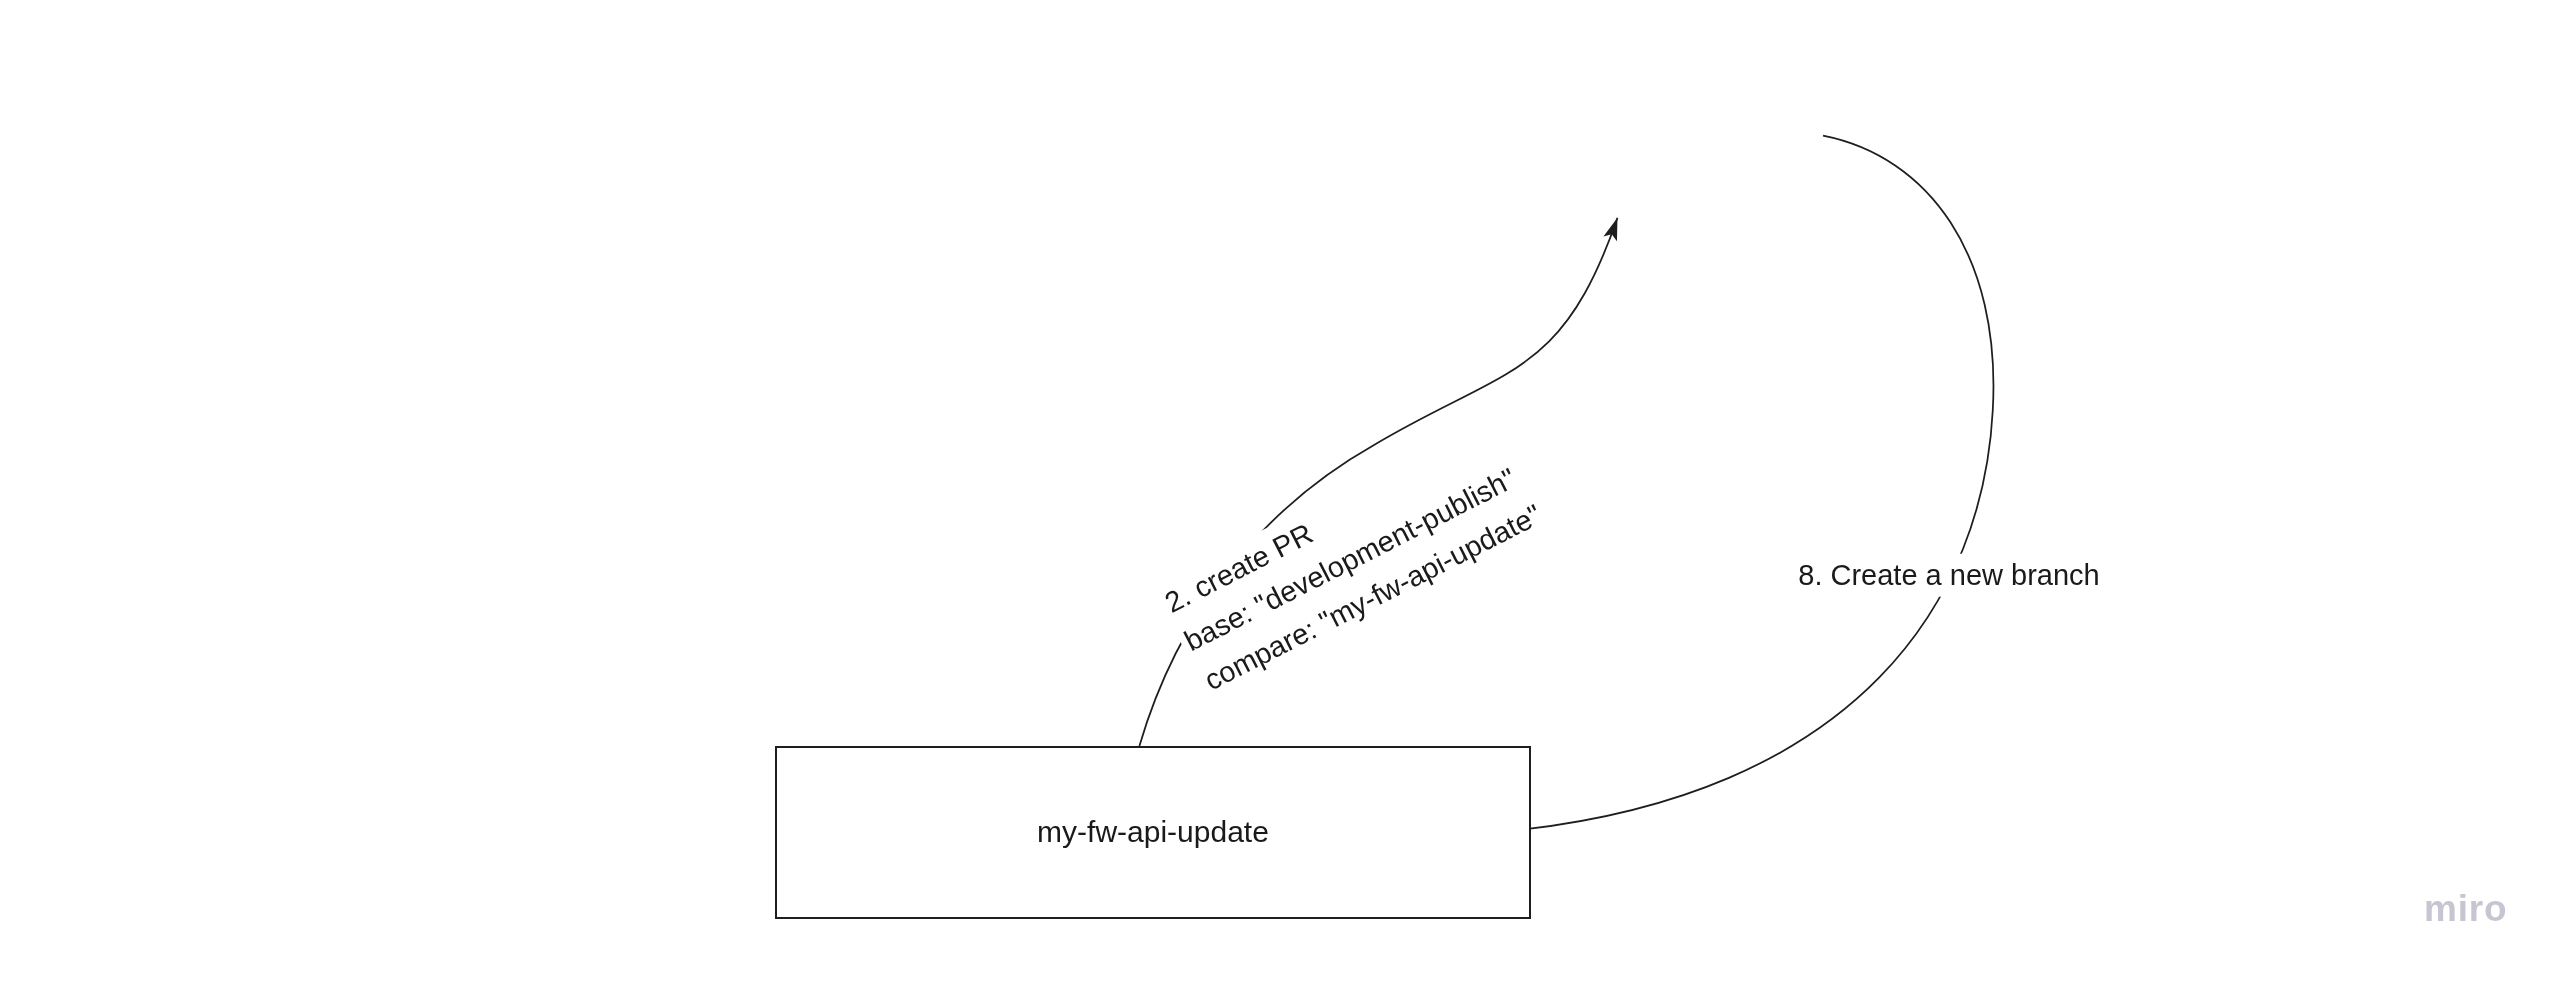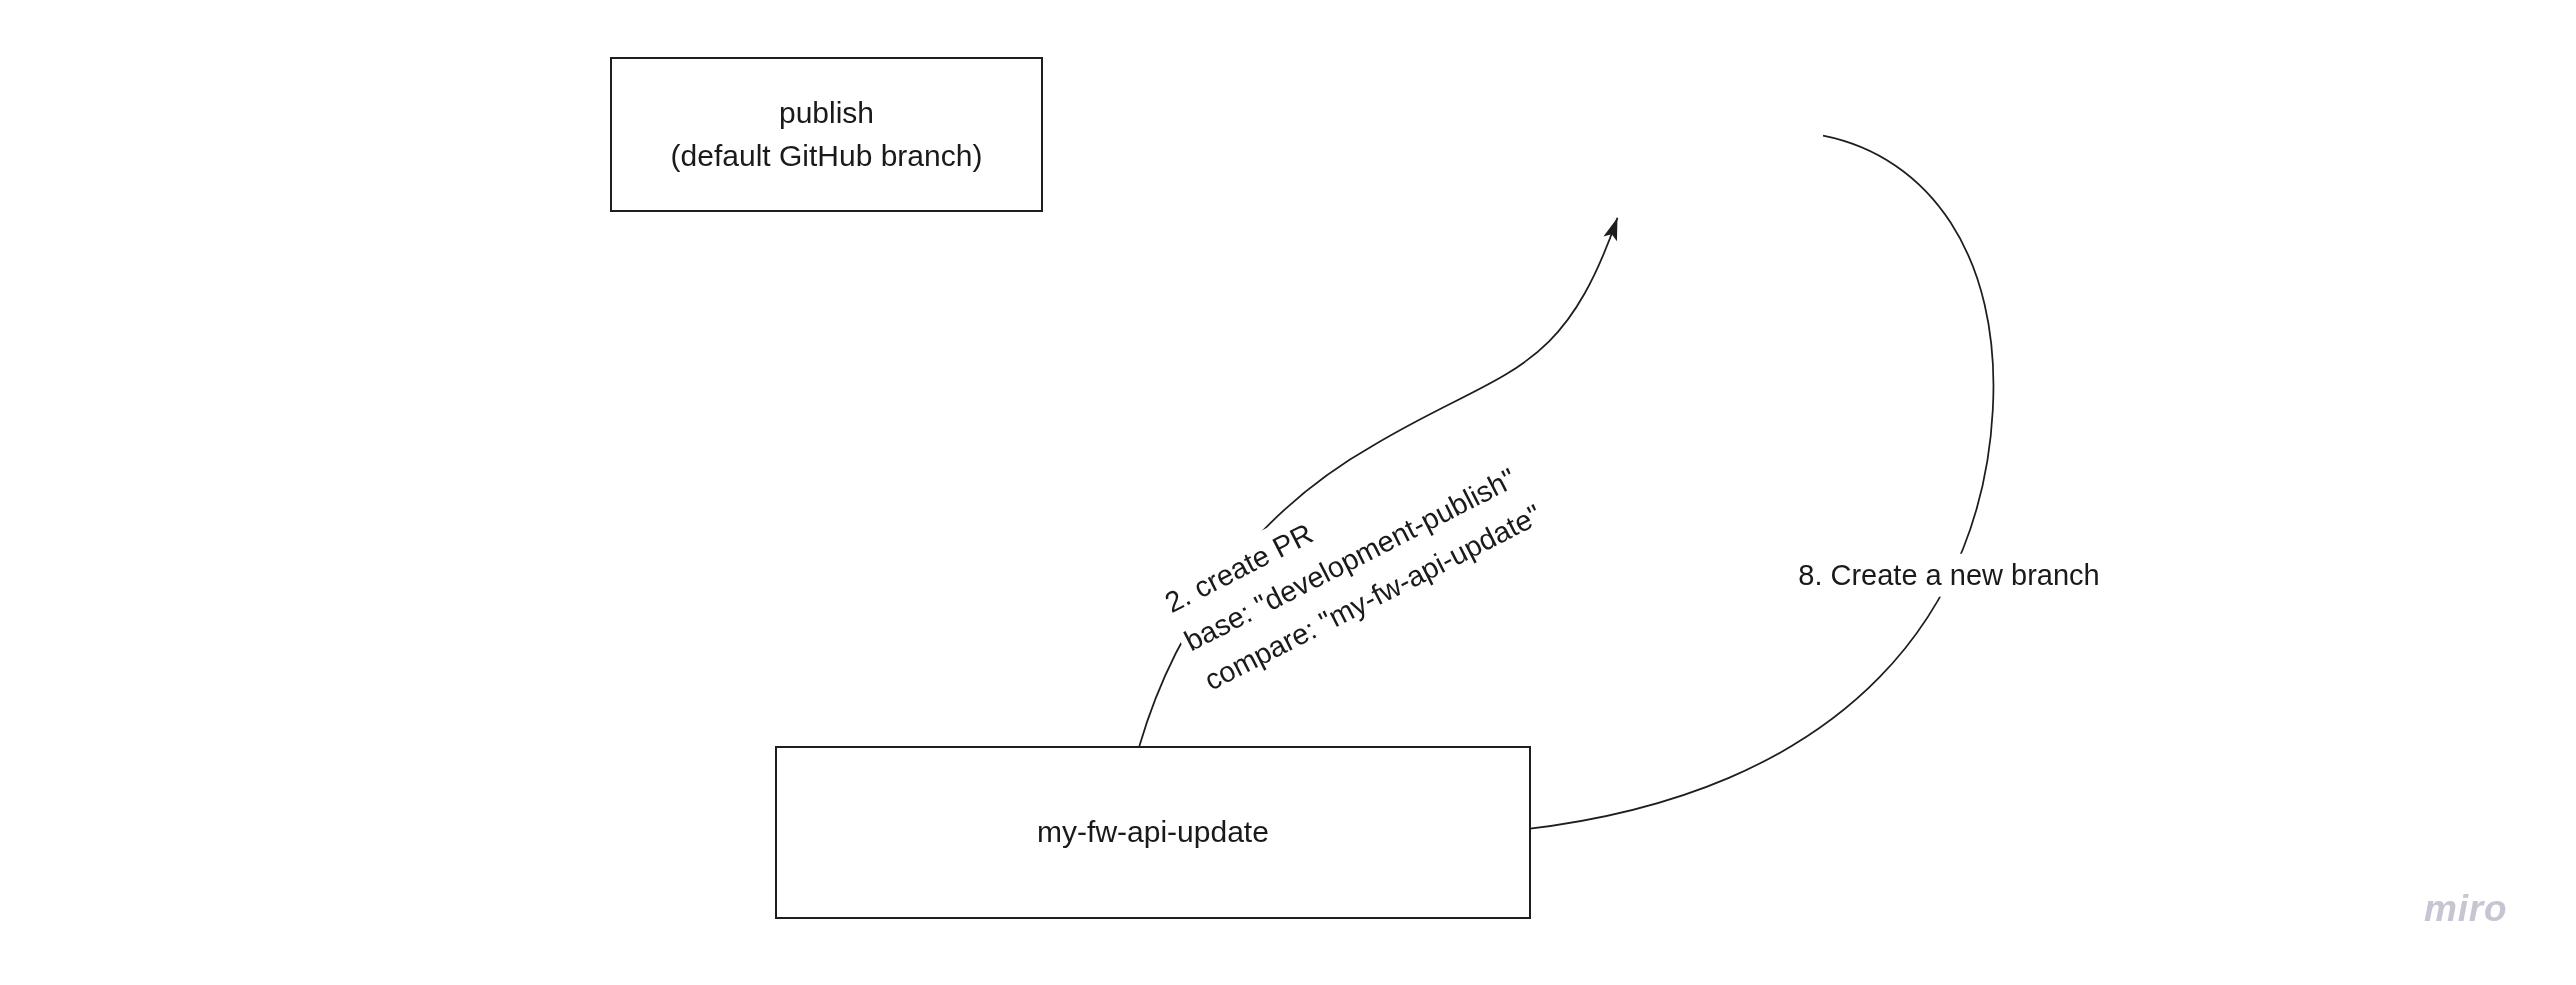--- a/index.html
+++ b/index.html
@@ -59,42 +59,37 @@
     padding: 1.6px 4.8px;
   }
   .watermark {
     position: absolute;
     left: 2424px; top: 888px;
     font-size: 37px;
     font-weight: bold;
     letter-spacing: 0.8px;
     color: var(--wm, #c6c5d1);
     user-select: none;
-    font-style: italic;
   }
 </style>
 </head>
 <body>
 
 <div class="canvas">
 
   <svg class="connector-layer" viewBox="0 0 3233 1237" xmlns="http://www.w3.org/2000/svg">
     <defs>
       <marker id="arrow" markerUnits="userSpaceOnUse" markerWidth="30" markerHeight="22" viewBox="0 0 30 22" refX="29" refY="11" orient="auto">
         <path class="arrowhead-fill" d="M1,2 L29,11 L1,20 L7,11 Z"></path>
       </marker>
     </defs>
     <path class="connector" marker-end="url(#arrow)" d="M 2288 170 C 2420 196, 2512 320, 2501 515 C 2489 745, 2340 1002, 1881 1044"></path>
     <path class="connector" marker-end="url(#arrow)" d="M 1430 936 C 1478 772, 1580 640, 1725 558 C 1890 460, 1960 475, 2030 273"></path>
   </svg>
 
-  <div class="node" id="node-publish">
-    <div>publish</div>
-    <div>(default GitHub branch)</div>
-  </div>
 
 
   <div class="node" id="node-my-fw-api-update">
     <div>my-fw-api-update</div>
   </div>
 
   <div class="connector-label" id="label-create-branch">8. Create a new branch</div>
 
   <div class="connector-label" id="label-create-pr">
     <div>2. create PR</div>

